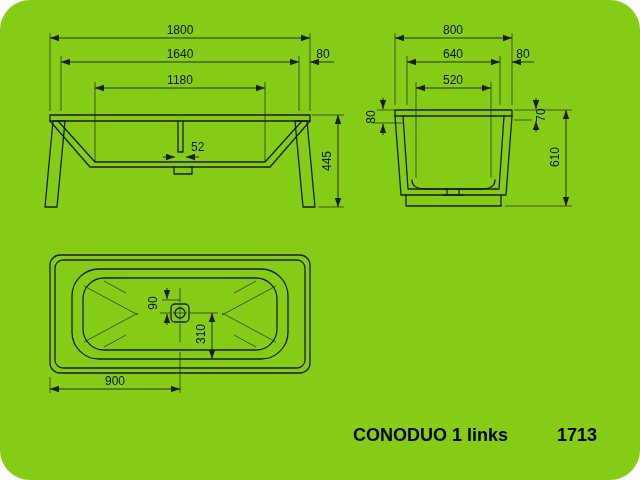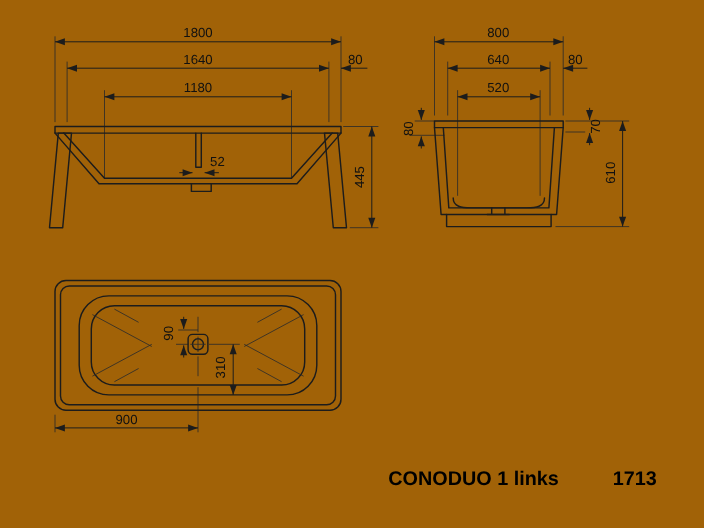--- a/index.html
+++ b/index.html
@@ -1,16 +1,16 @@
 <!DOCTYPE html>
 <html><head>
 <meta charset="utf-8">
 <style>
   html,body{margin:0;padding:0;background:#ffffff;}
-  .stage{position:relative;width:640px;height:480px;background:#a16207;overflow:hidden;}
+  .stage{position:relative;width:640px;height:480px;background:#84cc16;overflow:hidden;border-radius:30px;}
   svg{display:block;}
   .obj{fill:none;stroke:#1c1c1c;stroke-width:1.3;stroke-linejoin:round;stroke-linecap:round;}
   .thin{fill:none;stroke:#2b2b2b;stroke-width:0.75;}
   .dim{fill:none;stroke:#1c1c1c;stroke-width:0.9;}
   text{font-family:"Liberation Sans", sans-serif;font-size:12px;fill:#111;}
   .rot{font-size:12px;}
   .title-text{font-size:18px;font-weight:bold;fill:#000;}
 </style>
 </head>
 <body>

